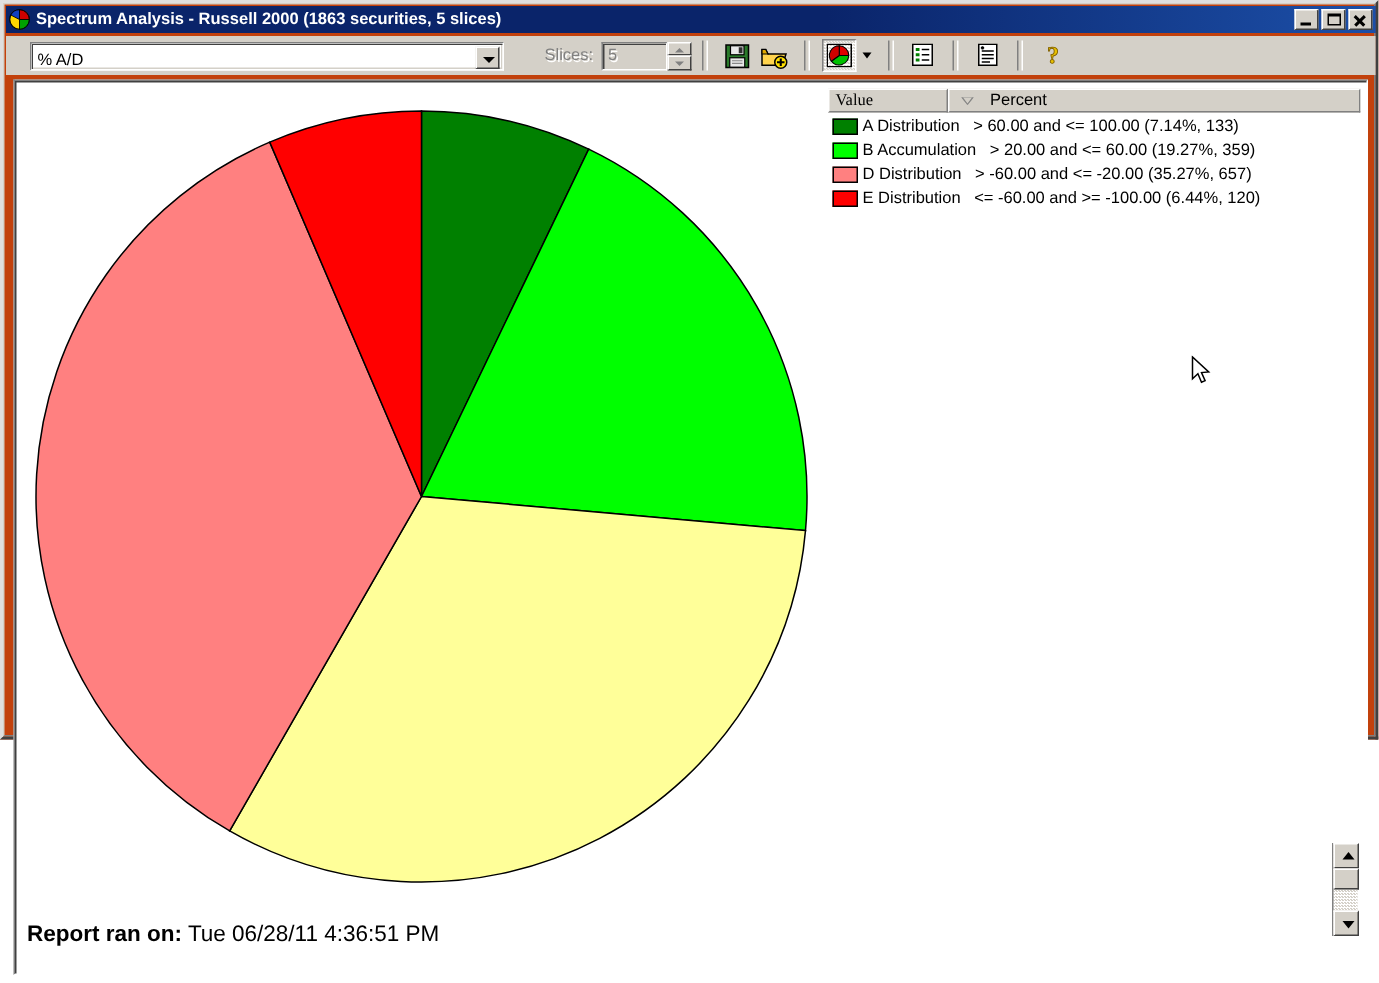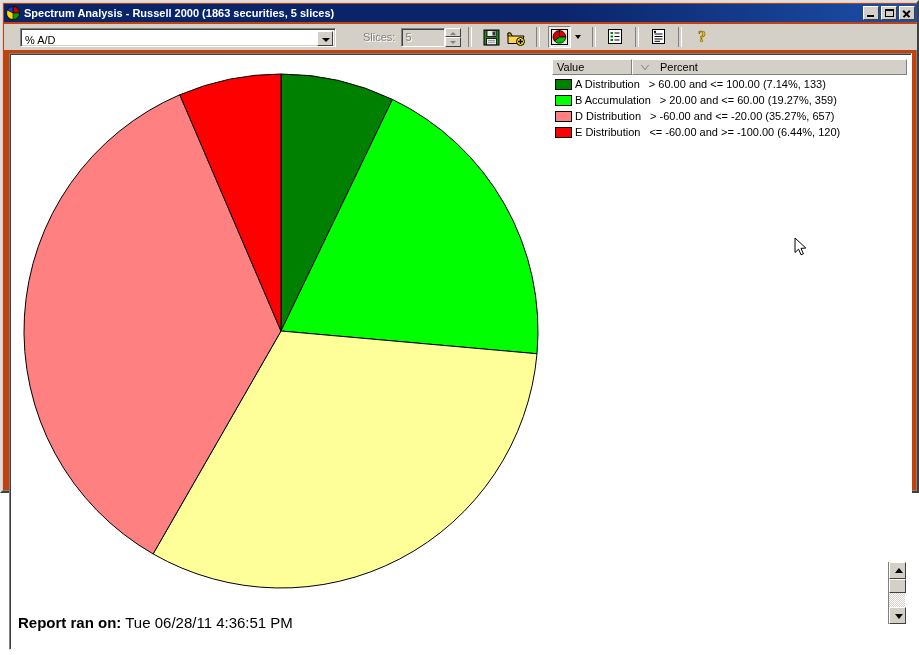--- a/index.html
+++ b/index.html
@@ -196,21 +196,21 @@
     background:#d4d0c8;
     border-left:1px solid #ffffff; border-top:1px solid #ffffff;
     border-right:1px solid #808080; border-bottom:1px solid #808080;
     box-sizing:border-box;
     font-size:11px; color:#000;
     font-family:"Liberation Sans", sans-serif;
     display:flex; align-items:center;
     padding-left:4px;
     cursor:default;
   }
-  .lh-value { width:80px; flex:0 0 80px; }
+  .lh-value { width:80px; flex:0 0 80px;font-family:Liberation Serif, serif; }
   .lh-percent { flex:1 1 auto; }
   .sort-tri {
     display:inline-block; width:0; height:0; margin-right:11px; margin-left:4px;
     border-left:4px solid transparent; border-right:4px solid transparent;
     border-top:5px solid #d4d0c8;
     filter: drop-shadow(0 0 0 #808080);
     position:relative;
   }
   .sort-tri::before{
     content:""; position:absolute; left:-4px; top:-5px; width:0;height:0;

